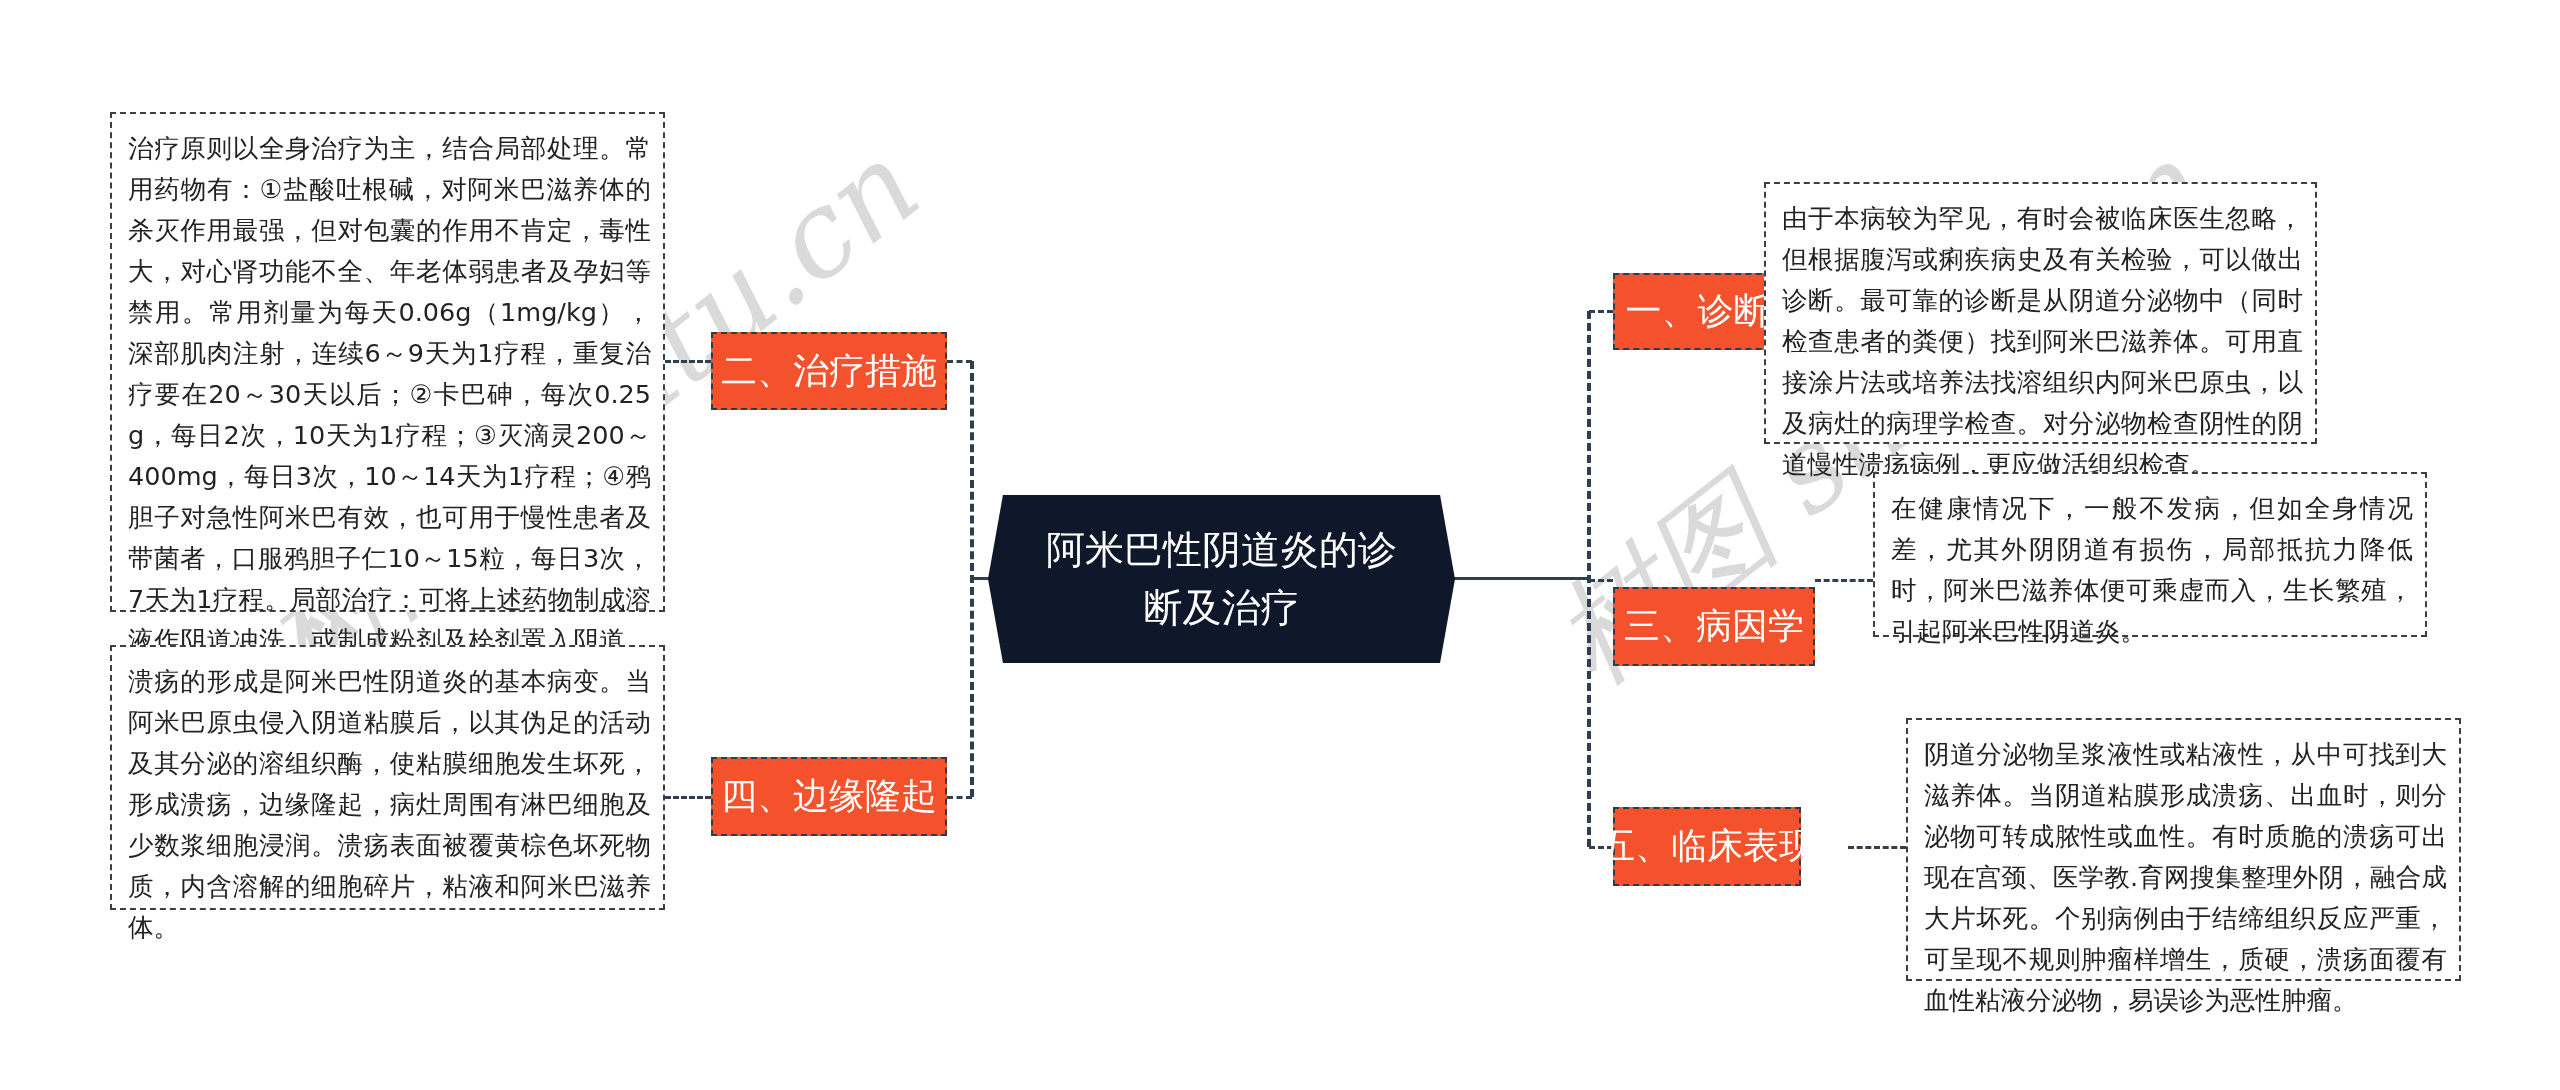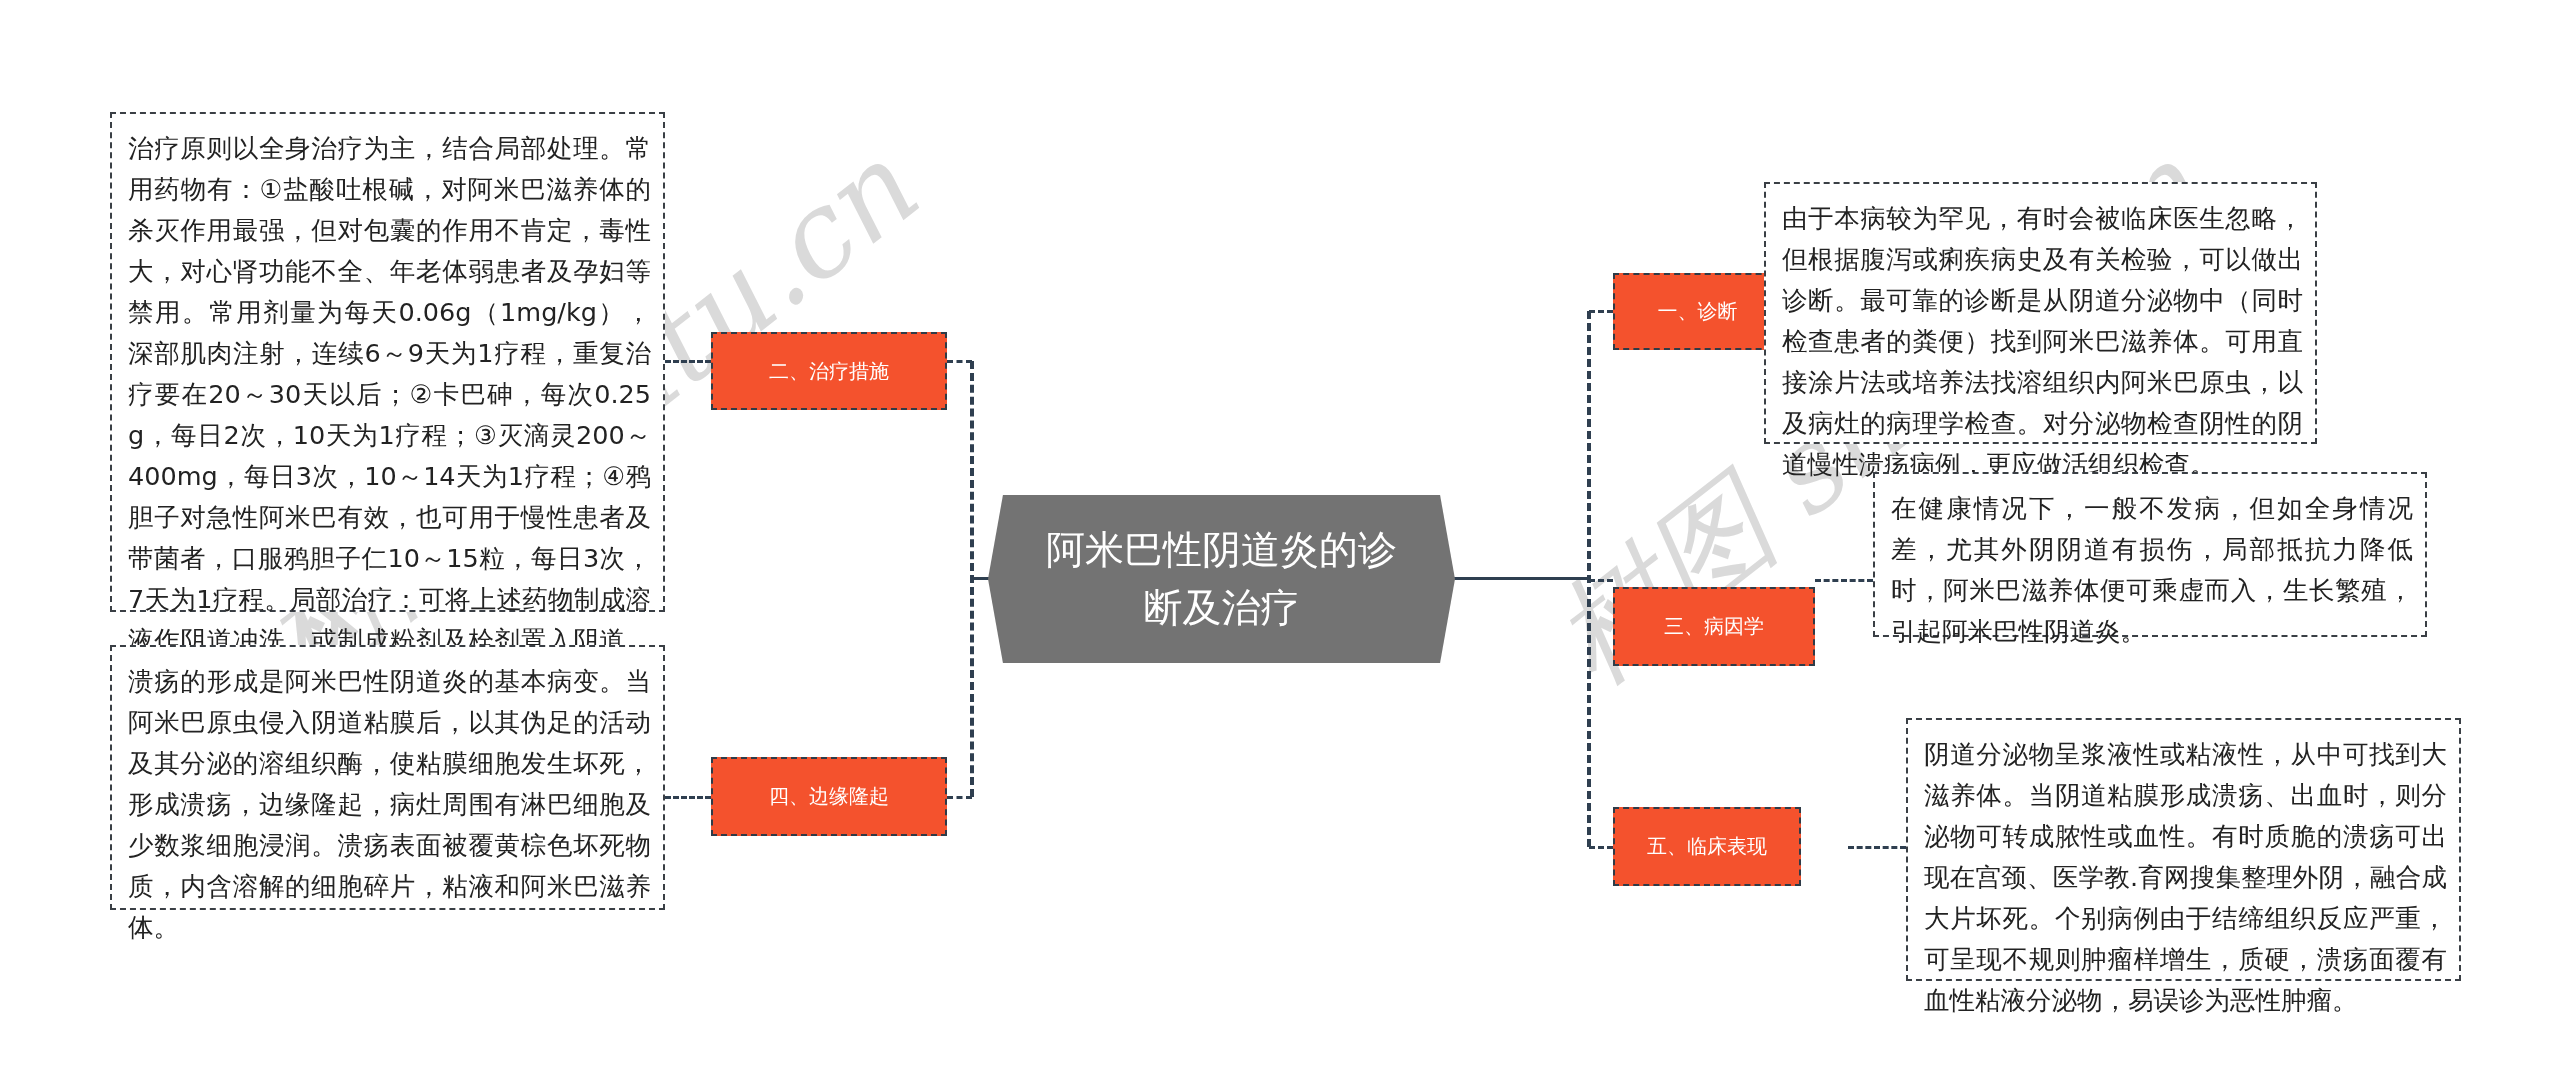--- a/index.html
+++ b/index.html
@@ -16,29 +16,29 @@
     font-size:25.5px;
     line-height:41px;
     padding:14px 12px 10px 16px;
     text-align:justify;
     word-break:break-all;
   }
   .node {
     background:#f4522d;
     border:2.5px dashed #2f3b47;
     color:#ffffff;
-    font-size:20px;
+    font-size:36px;
     display:flex; align-items:center; justify-content:center;
     white-space:nowrap;
   }
   .hline { height:0; border-top:3px dashed #2f3f50; }
   .vline { width:0; border-left:4px dashed #2f3f50; }
   .center {
     left:988px; top:495px; width:467px; height:168px;
-    background:#737373;
+    background:#0f172a;
     clip-path:polygon(3.2% 0, 96.8% 0, 100% 50%, 96.8% 100%, 3.2% 100%, 0 50%);
     color:#ffffff; font-size:39px; line-height:58px;
     display:flex; align-items:center; justify-content:center; text-align:center;
     padding:0 40px;
   }
   .watermark {
     color:rgba(150,150,150,0.35);
     font-family:"DejaVu Serif","Liberation Serif",serif;
     font-style:italic;
     font-size:118px;

